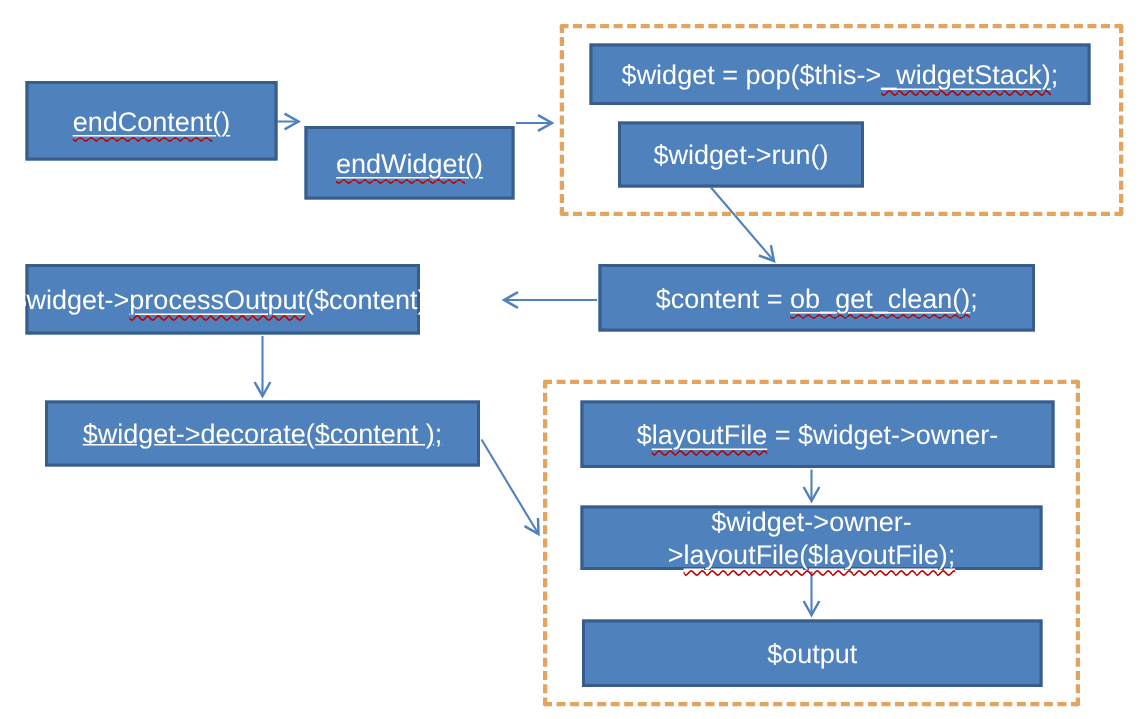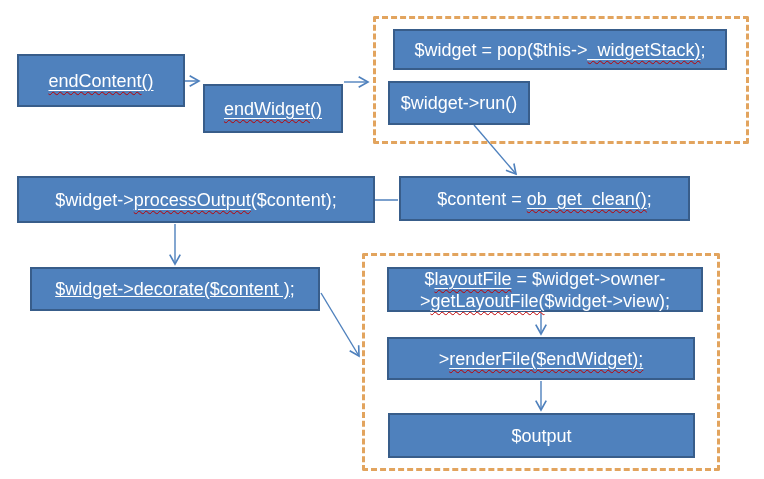--- a/index.html
+++ b/index.html
@@ -81,36 +81,36 @@
   <div id="node-layer">
       <div class="node" style="left: 17px; top: 54px; width: 168px; height: 53px;">
         <div class="line"><span class="seg-u"><span class="seg-w">endContent</span></span><span class="seg-u">()</span></div>
       </div>
       <div class="node" style="left: 203px; top: 68px; width: 140px; height: 49px; margin-top: 16px;">
         <div class="line"><span class="seg-u"><span class="seg-w">endWidget</span></span><span class="seg-u">()</span></div>
       </div>
       <div class="node" style="left: 393px; top: 29px; width: 334px; height: 41px;">
         <div class="line"><span>$widget = pop($this-&gt;</span><span class="seg-u"><span class="seg-w">_widgetStack)</span></span><span>;</span></div>
       </div>
-      <div class="node" style="left: 388px; top: 81px; width: 142px; height: 44px;">
+      <div class="node" style="left: 412px; top: 81px; width: 164px; height: 44px;">
         <div class="line"><span>$widget-&gt;run()</span></div>
       </div>
       <div class="node" style="left: 399px; top: 176px; width: 291px; height: 45px;">
         <div class="line"><span>$content = </span><span class="seg-u"><span class="seg-w">ob_get_clean()</span></span><span>;</span></div>
       </div>
-      <div class="node" style="left: 17px; top: 176px; width: 358px; height: 47px;">
+      <div class="node" style="left: 17px; top: 176px; width: 263px; height: 47px;">
         <div class="line"><span>$widget-&gt;</span><span class="seg-u"><span class="seg-w">processOutput</span></span><span>($content);</span></div>
       </div>
       <div class="node" style="left: 30px; top: 267px; width: 290px; height: 44px; text-decoration: underline;">
         <div class="line"><span>$widget-&gt;decorate($content );</span></div>
       </div>
       <div class="node" style="left: 387px; top: 267px; width: 316px; height: 45px;">
         <div class="line"><span>$</span><span class="seg-u"><span class="seg-w">layoutFile</span></span><span> = $widget-&gt;owner-</span></div>
-        <div class="line"><span>&gt;</span><span class="seg-u"><span class="seg-w">getLayoutFile(</span></span><span>$widget-&gt;view);</span></div>
       </div>
       <div class="node" style="left: 387px; top: 337px; width: 308px; height: 43px;">
-        <div class="line"><span>&gt;</span><span class="seg-u"><span class="seg-w">renderFile($endWidget);</span></span></div>
+        <div class="line"><span>$widget-&gt;owner-</span></div>
+        <div class="line"><span>&gt;</span><span class="seg-u"><span class="seg-w">layoutFile($layoutFile);</span></span></div>
       </div>
       <div class="node" style="left: 388px; top: 413px; width: 307px; height: 45px; text-align: right;">
         <div class="line"><span>$output</span></div>
       </div>
     </div>
 </div>
 
 </body></html>

